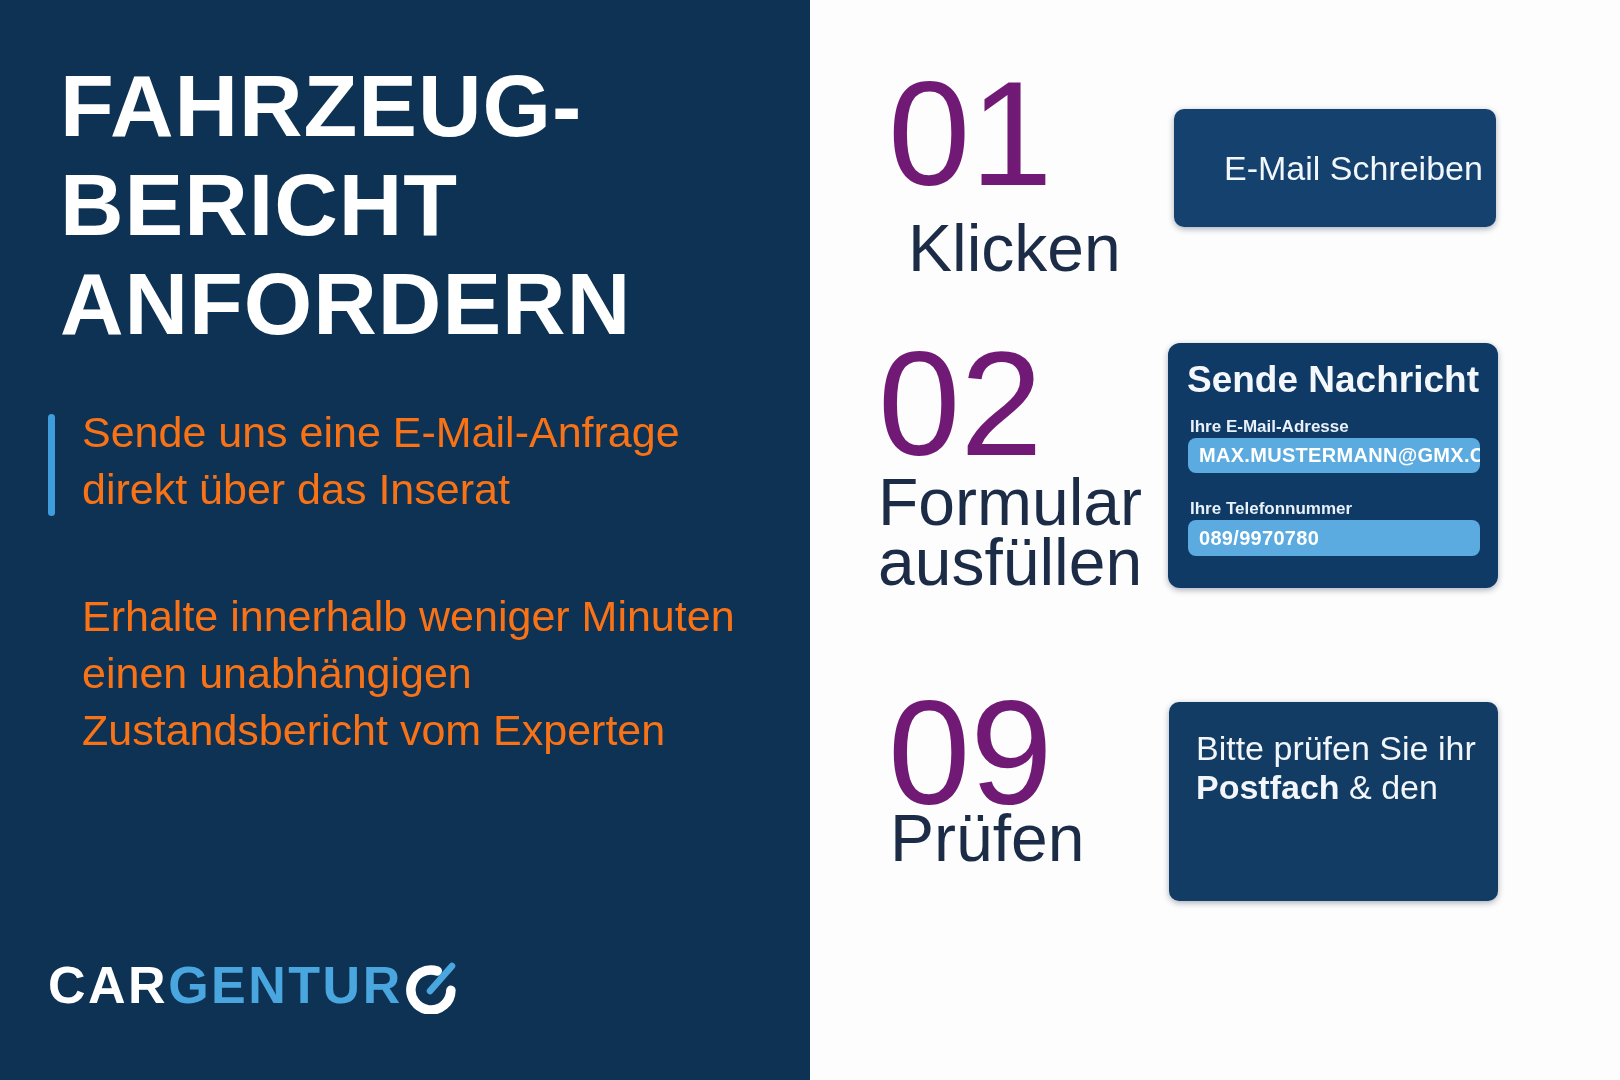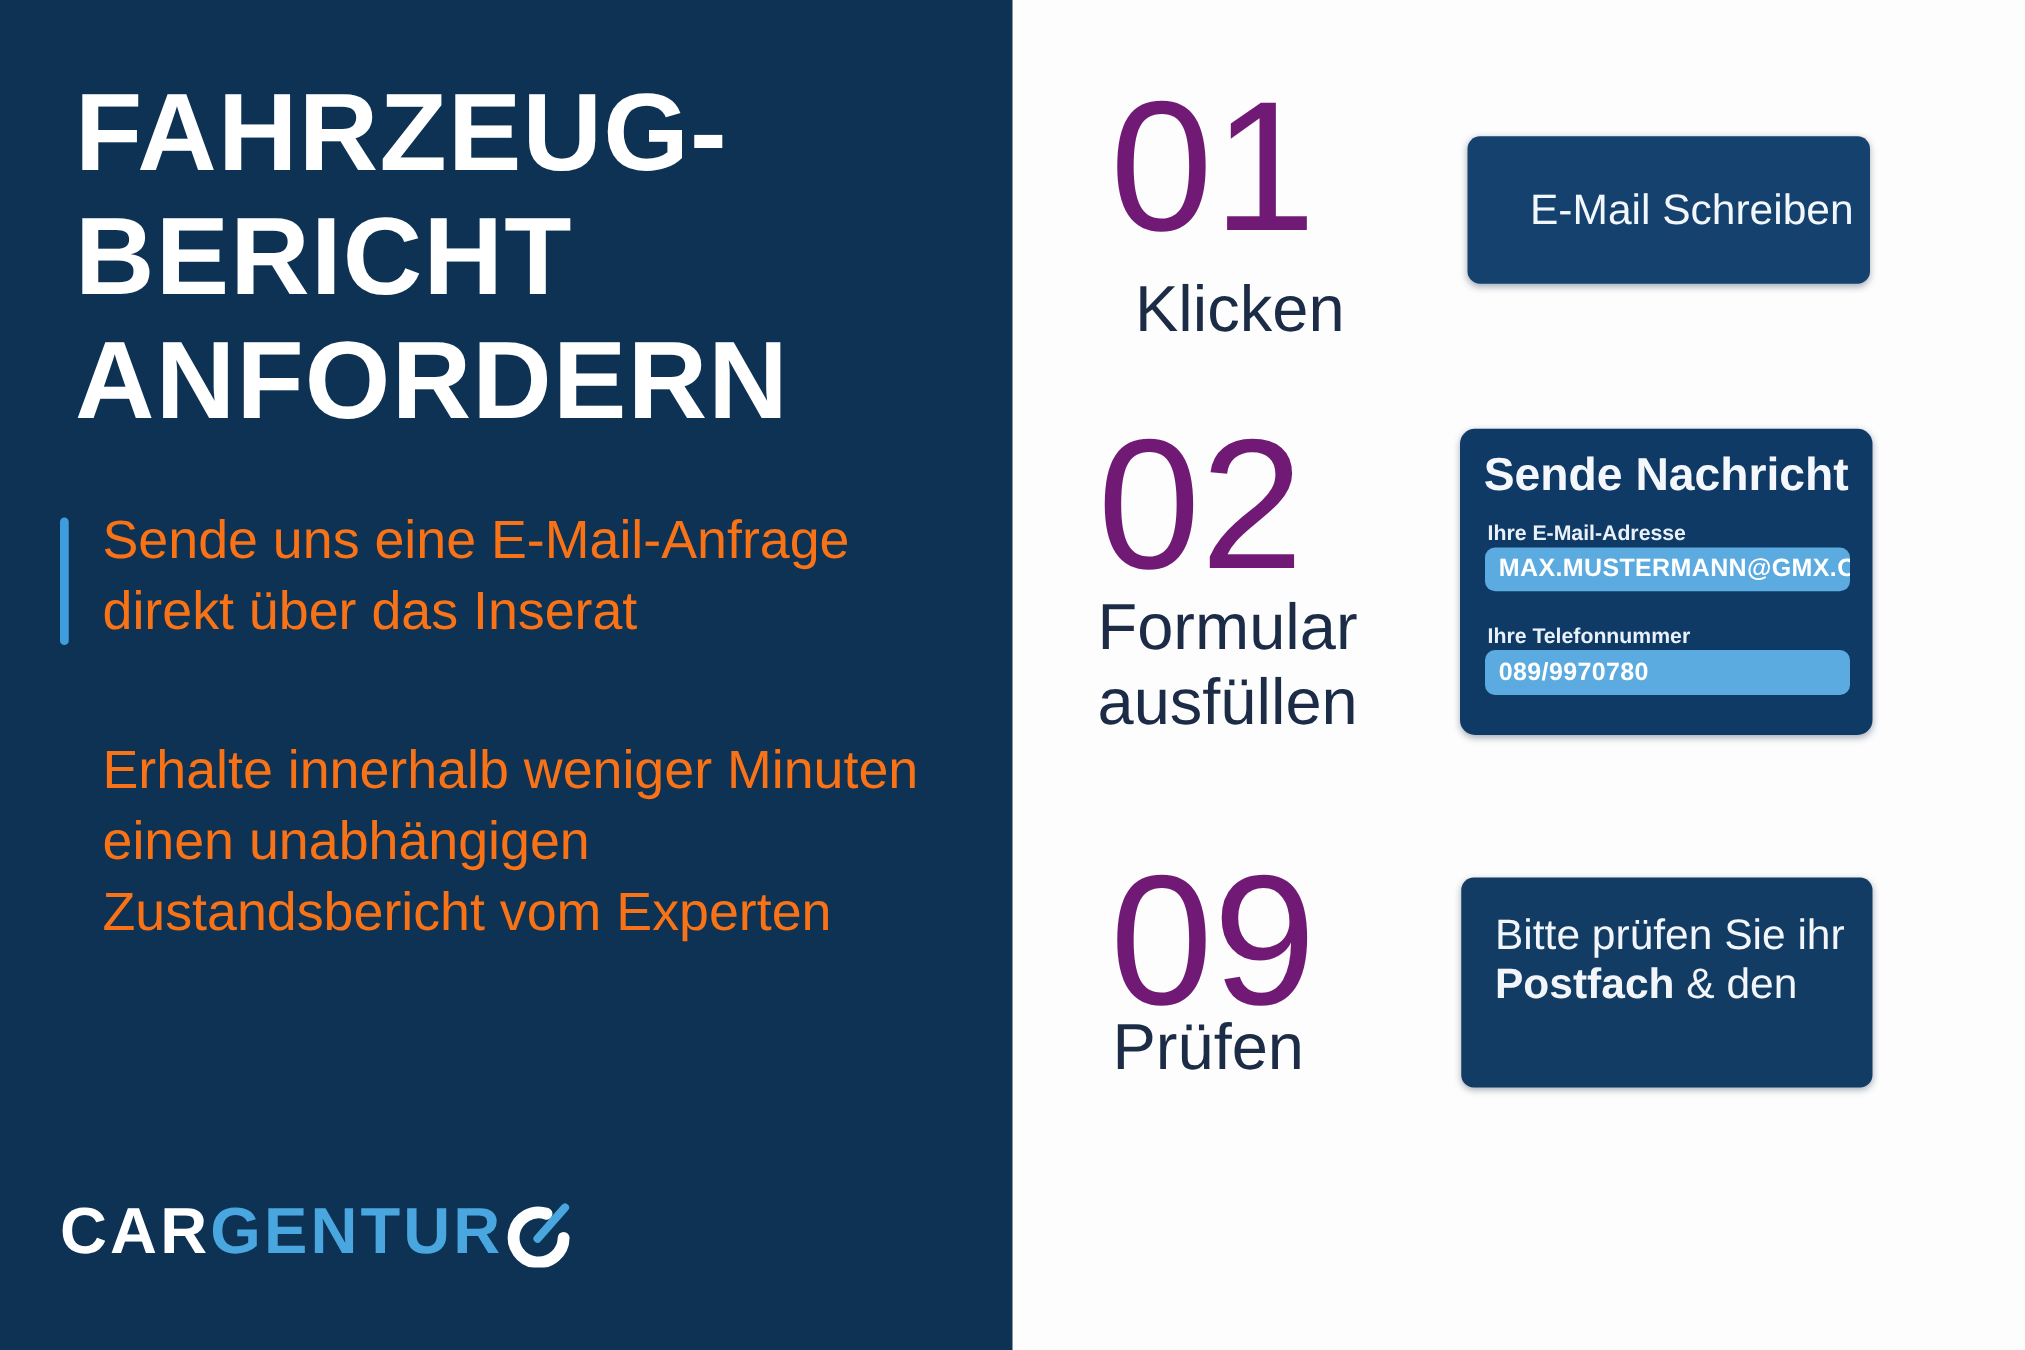--- a/index.html
+++ b/index.html
@@ -68,21 +68,21 @@
   
   .step-number {
     position: absolute;
     font-size: 148px;
     font-weight: 400;
     line-height: 1;
     color: #701a75;
   }
   .step-label {
     position: absolute;
-    font-size: 52px;
+    font-size: 66px;
     font-weight: 500;
     line-height: 60px;
     color: #1c2c47;
     white-space: pre-line;
   }
   #step1-number { left: 888px; top: 60px; }
   #step1-label  { left: 908px; top: 218px; }
   #step2-number { left: 878px; top: 330px; }
   #step2-label  { left: 878px; top: 472px; }
   #step3-number { left: 888px; top: 679px; }
@@ -148,21 +148,21 @@
     letter-spacing: 0.3px;
     white-space: nowrap;
     overflow: hidden;
   }
   #email-input { top: 95px; }
   #phone-input { top: 177px; height: 36px; line-height: 36px; }
   
   .check-card {
     position: absolute;
     left: 1169px; top: 702px;
-    width: 329px; height: 168px;
+    width: 329px; height: 199px;
     background: #123c64;
     border-radius: 10px;
     box-shadow: 0 2px 6px rgba(10,30,60,0.35);
     padding: 27px 20px 0 27px;
   }
   .check-text {
     font-size: 34px;
     font-weight: 400;
     line-height: 39px;
     color: #f2f6fa;

